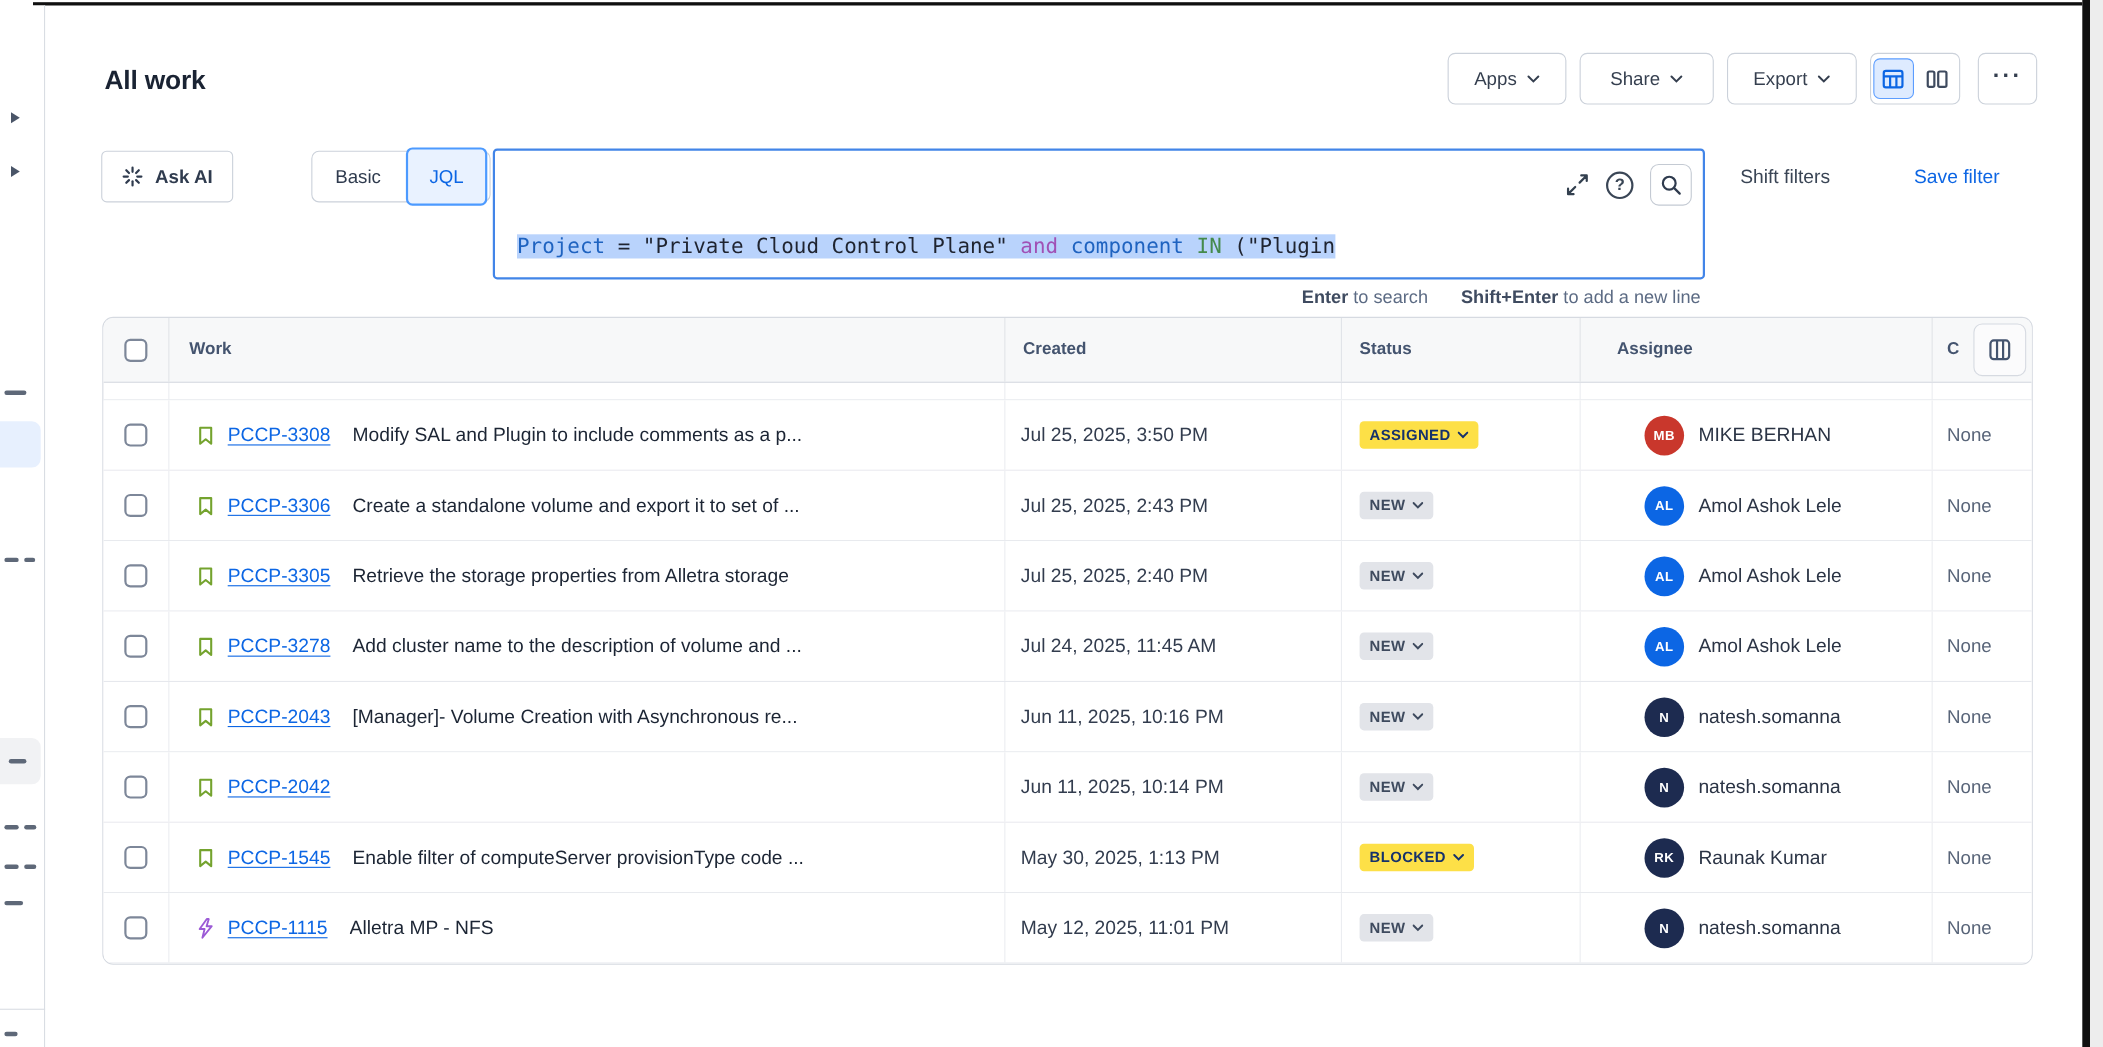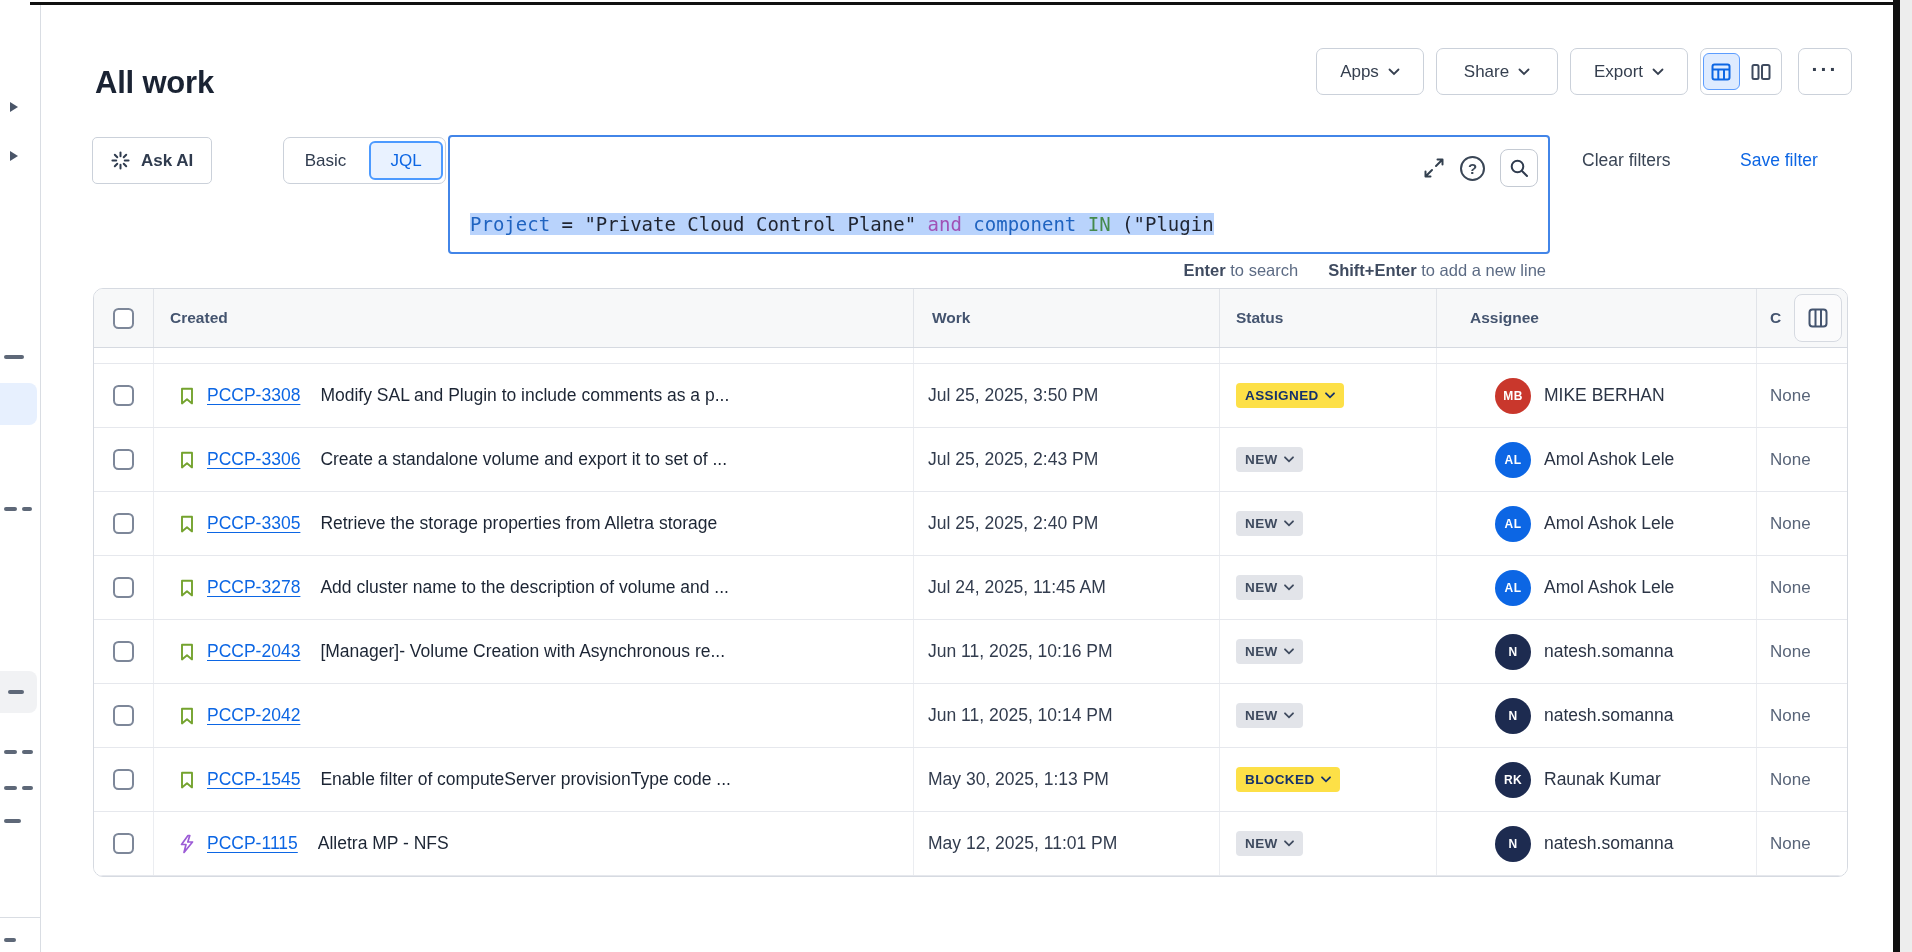--- a/index.html
+++ b/index.html
@@ -15,21 +15,21 @@
 
   
   .sidebar{position:absolute;left:0;top:5px;width:41px;height:947px;background:#fff;border-right:1px solid #D9DDE3;box-sizing:border-box;}
   .sb-arrow{position:absolute;left:10px;width:0;height:0;border-left:8px solid #4A5568;border-top:5.5px solid transparent;border-bottom:5.5px solid transparent;}
   .sb-dash{position:absolute;background:#5E6878;height:4px;border-radius:2px;}
   .sb-blue{position:absolute;left:0;top:378px;width:37px;height:42px;background:#E7F0FE;border-radius:0 8px 8px 0;}
   .sb-gray{position:absolute;left:0;top:666px;width:37px;height:42px;background:#F1F2F4;border-radius:0 8px 8px 0;}
   .sb-divider{position:absolute;left:0;top:912px;width:41px;height:1px;background:#D9DDE3;}
 
   
-  .page-title{position:absolute;left:95px;top:44px;font-size:31px;font-weight:700;color:#1A2333;letter-spacing:-0.2px;}
+  .page-title{position:absolute;left:95px;top:44px;font-size:24px;font-weight:700;color:#1A2333;letter-spacing:-0.2px;}
 
   
   .btn{position:absolute;top:48px;height:47px;box-sizing:border-box;background:#fff;
     border:1.5px solid #CBD1DA;border-radius:7px;display:flex;align-items:center;justify-content:center;
     gap:9px;font-size:17px;font-weight:500;color:#353F4F;cursor:pointer;}
   .chev{width:12px;height:8px;flex:0 0 auto;}
   .btn-apps{left:1316px;width:108px;}
   .btn-share{left:1436px;width:122px;}
   .btn-export{left:1570px;width:118px;}
   .view-group{position:absolute;left:1700px;top:48px;width:82px;height:47px;box-sizing:border-box;
@@ -38,21 +38,21 @@
   .seg.selected{background:#DEEBFF;border:1.5px solid #5C9DFF;}
   .btn-more{left:1798px;width:54px;font-size:21px;font-weight:700;letter-spacing:2px;color:#353F4F;padding-bottom:6px;}
 
   
   .ask-ai{position:absolute;left:92px;top:137px;height:47px;padding:0 18px;box-sizing:border-box;background:#fff;
     border:1.5px solid #CBD1DA;border-radius:5px;display:flex;align-items:center;gap:11px;
     font-size:17px;font-weight:600;color:#2F3B4E;cursor:pointer;}
   .segmented{position:absolute;left:283px;top:137px;width:163px;height:47px;box-sizing:border-box;
     border:1.5px solid #CBD1DA;border-radius:7px;background:#fff;display:flex;align-items:center;}
   .seg-basic{flex:1;text-align:center;font-size:17px;color:#2F3B4E;cursor:pointer;}
-  .seg-jql{width:74px;height:39px;margin:2px;background:#E9F2FF;border:2px solid #4C9AFF;border-radius:6px;
+  .seg-jql{width:74px;height:53px;margin:2px;background:#E9F2FF;border:2px solid #4C9AFF;border-radius:6px;
     box-sizing:border-box;display:grid;place-items:center;font-size:17px;font-weight:500;color:#0C66E4;cursor:pointer;}
 
   .jql-box{position:absolute;left:448px;top:135px;width:1102px;height:119px;box-sizing:border-box;
     background:#fff;border:2px solid #4285E8;border-radius:4px;}
   .jql-text{position:absolute;left:20px;top:12px;font-family:"DejaVu Sans Mono",monospace;
     font-size:19px;line-height:30px;white-space:pre;}
   .jql-line{display:block;}
   .jql-line .sel{background:#B9D3FC;}
   [data-c="field"]{color:#1F63C0;}
   [data-c="kw"]{color:#A051B5;}
@@ -225,35 +225,35 @@
       <span class="help-circle">?</span>
       <span class="search-btn">
         <svg width="20" height="20" viewBox="0 0 20 20">
           <circle cx="8.5" cy="8.5" r="5.8" fill="none" stroke="#2F3B4E" stroke-width="2"></circle>
           <line x1="13" y1="13" x2="18" y2="18" stroke="#2F3B4E" stroke-width="2" stroke-linecap="round"></line>
         </svg>
       </span>
     </div>
   </div>
 
-  <span class="clear-filters">Clear filters</span>
+  <span class="clear-filters">Shift filters</span>
   <span class="save-filter">Save filter</span>
 
   <div class="hint-row">
     <b>Enter</b><span> to search</span><span class="hint-gap"></span><b>Shift+Enter</b><span> to add a new line</span>
   </div>
 
   <div class="worktable">
 
     <div class="thead gc">
       <div class="th th-check">
           <span class="checkbox"></span>
         </div>
+      <div class="th th-work">Work</div>
       <div class="th">Created</div>
-      <div class="th th-work">Work</div>
       <div class="th">Status</div>
       <div class="th th-assignee">Assignee</div>
       <div class="th th-cat">C</div>
       <span class="col-settings">
         <svg width="24" height="24" viewBox="0 0 24 24">
           <rect x="3.5" y="3.5" width="17" height="17" rx="3" fill="none" stroke="#44546F" stroke-width="2"></rect>
           <line x1="9.5" y1="3.5" x2="9.5" y2="20.5" stroke="#44546F" stroke-width="2"></line>
           <line x1="15" y1="3.5" x2="15" y2="20.5" stroke="#44546F" stroke-width="2"></line>
         </svg>
       </span>

